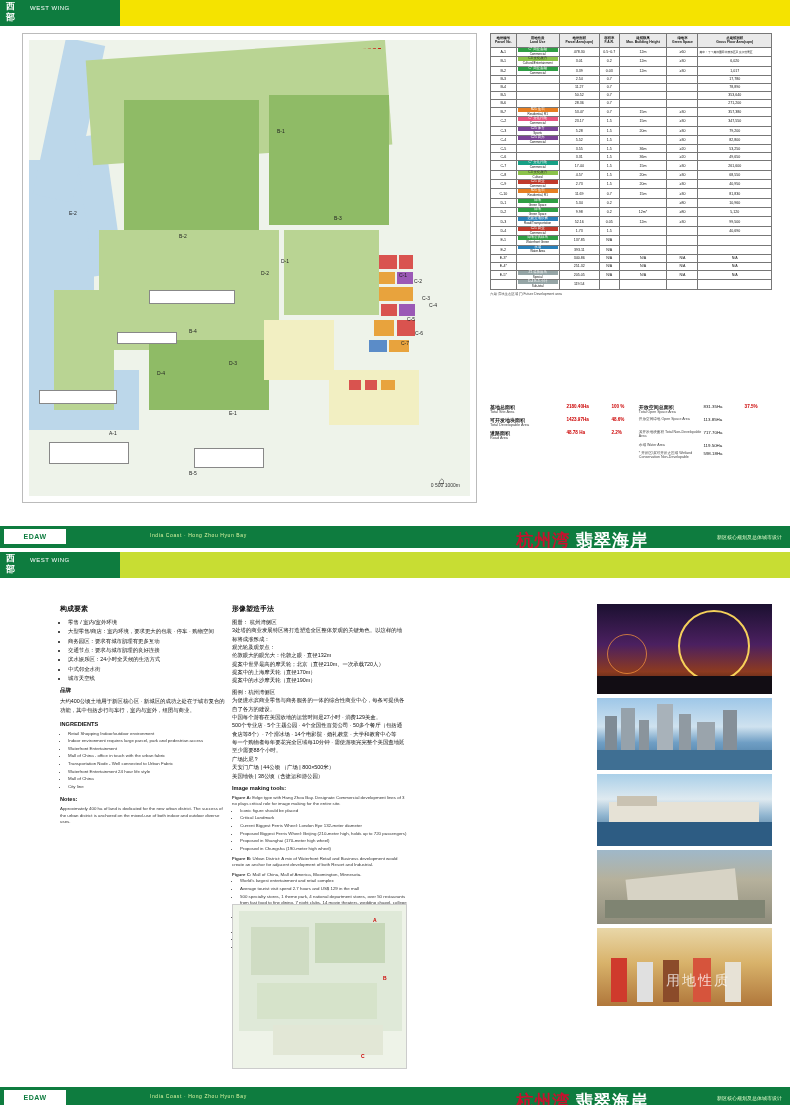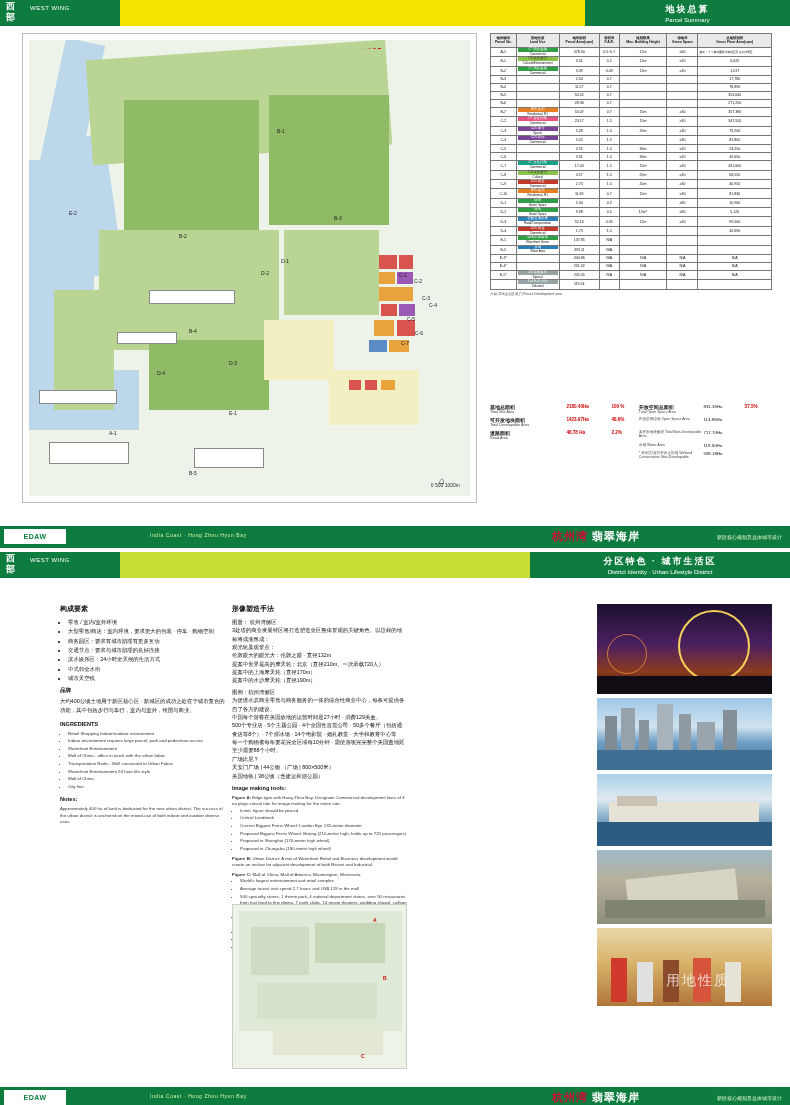--- a/index.html
+++ b/index.html
@@ -39,21 +39,21 @@
   .hdr.green2 .yellow { background:#c8dd33; }
   .hdr.green2 .right-green { width:260px; }
 
   
   .ftr { position:absolute; left:0; bottom:0; width:790px; height:22px; background:#0e7c3f; color:#fff; }
   .ftr .logo {
     position:absolute; left:4px; top:3px; width:62px; height:15px; background:#fff;
     color:#0e7c3f; font-size:7px; font-weight:bold; text-align:center; line-height:15px; letter-spacing:.5px;
   }
   .ftr .mid { position:absolute; left:150px; top:6px; font-size:5px; color:#d8f5a0; letter-spacing:.6px; }
-  .ftr .proj { position:absolute; right:150px; top:3px; font-size:11px; font-weight:bold; color:#c8102e; letter-spacing:1px;}
+  .ftr .proj { position:absolute; right:142px; top:3px; font-size:17px; font-weight:bold; color:#c8102e; letter-spacing:1px;}
   .ftr .proj .sub { color:#fff; }
   .ftr .desc { position:absolute; right:8px; top:8px; font-size:5px; color:#e6ffce; }
 
   
   .map-wrap {
     position:absolute; left:22px; top:33px; width:455px; height:470px;
     background:#ffffff; border:1px solid #bbb;
   }
   .map-inner { position:absolute; inset:6px; background:#eef3ea; overflow:hidden; }
   .riv { position:absolute; background:#bcd7ea; }
@@ -122,24 +122,20 @@
 
 <div class="page page1">
 
   <div class="hdr">
     <div class="left-green">
       <div class="cn">西</div>
       <div class="cn2">部</div>
       <div class="en">WEST WING</div>
     </div>
     <div class="yellow"></div>
-    <div class="right-green">
-      <div class="t1">地块总算</div>
-      <div class="t2">Parcel Summary</div>
-    </div>
   </div>
 
   <div class="map-wrap">
     <div class="map-inner">
 
       <div class="riv" style="left:-5px;top:120px;width:70px;height:250px;"></div>
       <div class="riv" style="left:20px;top:0px;width:40px;height:160px;transform:rotate(12deg);"></div>
       <div class="riv" style="left:55px;top:95px;width:30px;height:140px;transform:rotate(-8deg);"></div>
       <div class="riv" style="left:0px;top:330px;width:110px;height:60px;"></div>
 
@@ -549,24 +545,20 @@
 
 <div class="page page2">
 
   <div class="hdr green2">
     <div class="left-green">
       <div class="cn">西</div>
       <div class="cn2">部</div>
       <div class="en">WEST WING</div>
     </div>
     <div class="yellow"></div>
-    <div class="right-green">
-      <div class="t1">分区特色 · 城市生活区</div>
-      <div class="t2">District Identity · Urban Lifestyle District</div>
-    </div>
   </div>
 
   <div class="col-text">
     <div class="hcn">构成要素</div>
     <ul class="bl" id="col1-bullets">
         <li>零售 / 室内/室外环境</li>
         <li>大型零售/商店：室内环境，要求更大的包装 · 停车 · 购物空间</li>
         <li>商务园区：要求有城市肌理有更多互动</li>
         <li>交通节点：要求与城市肌理的良好连接</li>
         <li>滨水娱乐区：24小时全天候的生活方式</li>

